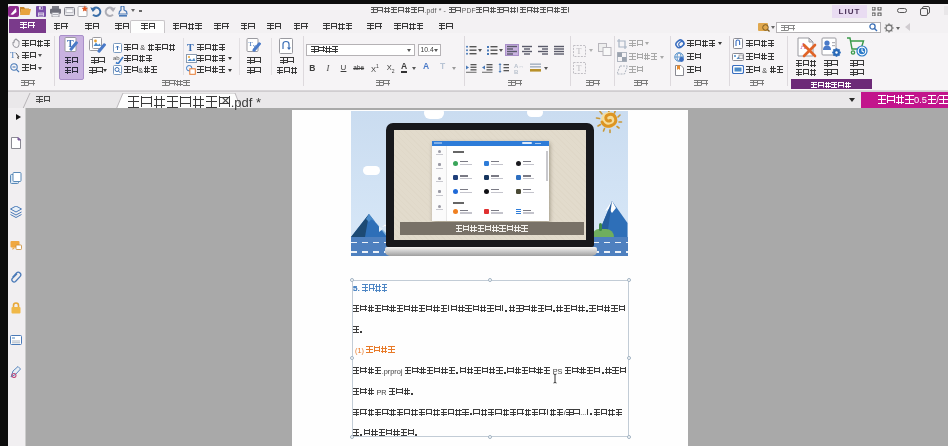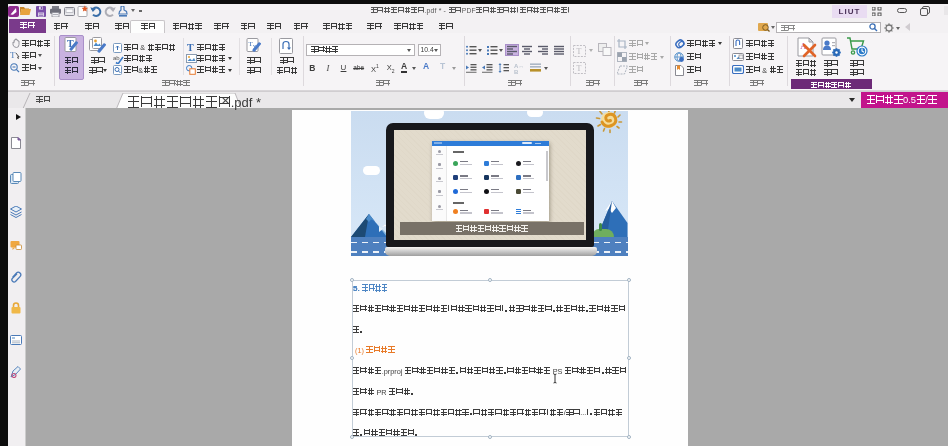--- a/index.html
+++ b/index.html
@@ -407,21 +407,21 @@
     <path d="M10 0 L122 0 L128 15.5 L3.5 15.5 Z" fill="#fdfdfd" stroke="#bab7ba" stroke-width="1"></path>
   </svg>
 <div class="a" style="left:127px;top:95px;font-size:13px;color:#3a3a3a;white-space:nowrap"><b class="k p0"></b><b class="k p1"></b><b class="k p2"></b><b class="k p0"></b><b class="k p1"></b><b class="k p2"></b><b class="k p0"></b><b class="k p1"></b>.pdf *</div>
 <svg class="a" style="left:222px;top:96.5px" width="7" height="7">
     <g stroke="#4a4a4a" stroke-width="1.1">
       <line x1="0.8" y1="0.8" x2="6.2" y2="6.2"></line>
       <line x1="6.2" y1="0.8" x2="0.8" y2="6.2"></line>
     </g>
   </svg>
 <div class="a" style="left:849px;top:97.5px;width:0;height:0;border-left:3.5px solid transparent;border-right:3.5px solid transparent;border-top:4.5px solid #2a2a2a"></div>
-<div class="a" style="left:861px;top:92px;width:87px;height:16px;background:#c2158c;color:#fff;font-size:9.3px;line-height:16px;padding-left:5px;white-space:nowrap;overflow:hidden"><b class="k p0"></b><b class="k p1"></b><b class="k p2"></b><b class="k p0"></b>0.5<b class="k p0"></b>/<b class="k p0"></b></div>
+<div class="a" style="left:861px;top:92px;width:87px;height:16px;background:#c2158c;color:#fff;font-size:9.3px;line-height:16px;padding-left:16px;white-space:nowrap;overflow:hidden"><b class="k p0"></b><b class="k p1"></b><b class="k p2"></b><b class="k p0"></b>0.5<b class="k p0"></b>/<b class="k p0"></b></div>
 <div class="a" style="left:16px;top:114px;width:0;height:0;border-top:3.5px solid transparent;border-bottom:3.5px solid transparent;border-left:5px solid #111"></div>
 <svg class="a" style="left:10px;top:137.0px" width="12" height="12">
     <path d="M1.5 0.5 L8 0.5 L10.5 3 L10.5 11.5 L1.5 11.5 Z" fill="#fff" stroke="#8a8a92"></path>
     <path d="M8 0.5 L8 3 L10.5 3 Z" fill="#7a5a9a" stroke="#7a5a9a"></path>
   </svg>
 <svg class="a" style="left:10px;top:172.0px" width="12" height="12">
     <rect x="0.5" y="2.5" width="8" height="9" rx="1" fill="#dce8f4" stroke="#5a8ab8"></rect>
     <rect x="3" y="0.5" width="8" height="9" rx="1" fill="#fff" stroke="#5a8ab8"></rect>
   </svg>
 <svg class="a" style="left:10px;top:206.0px" width="12" height="12">

